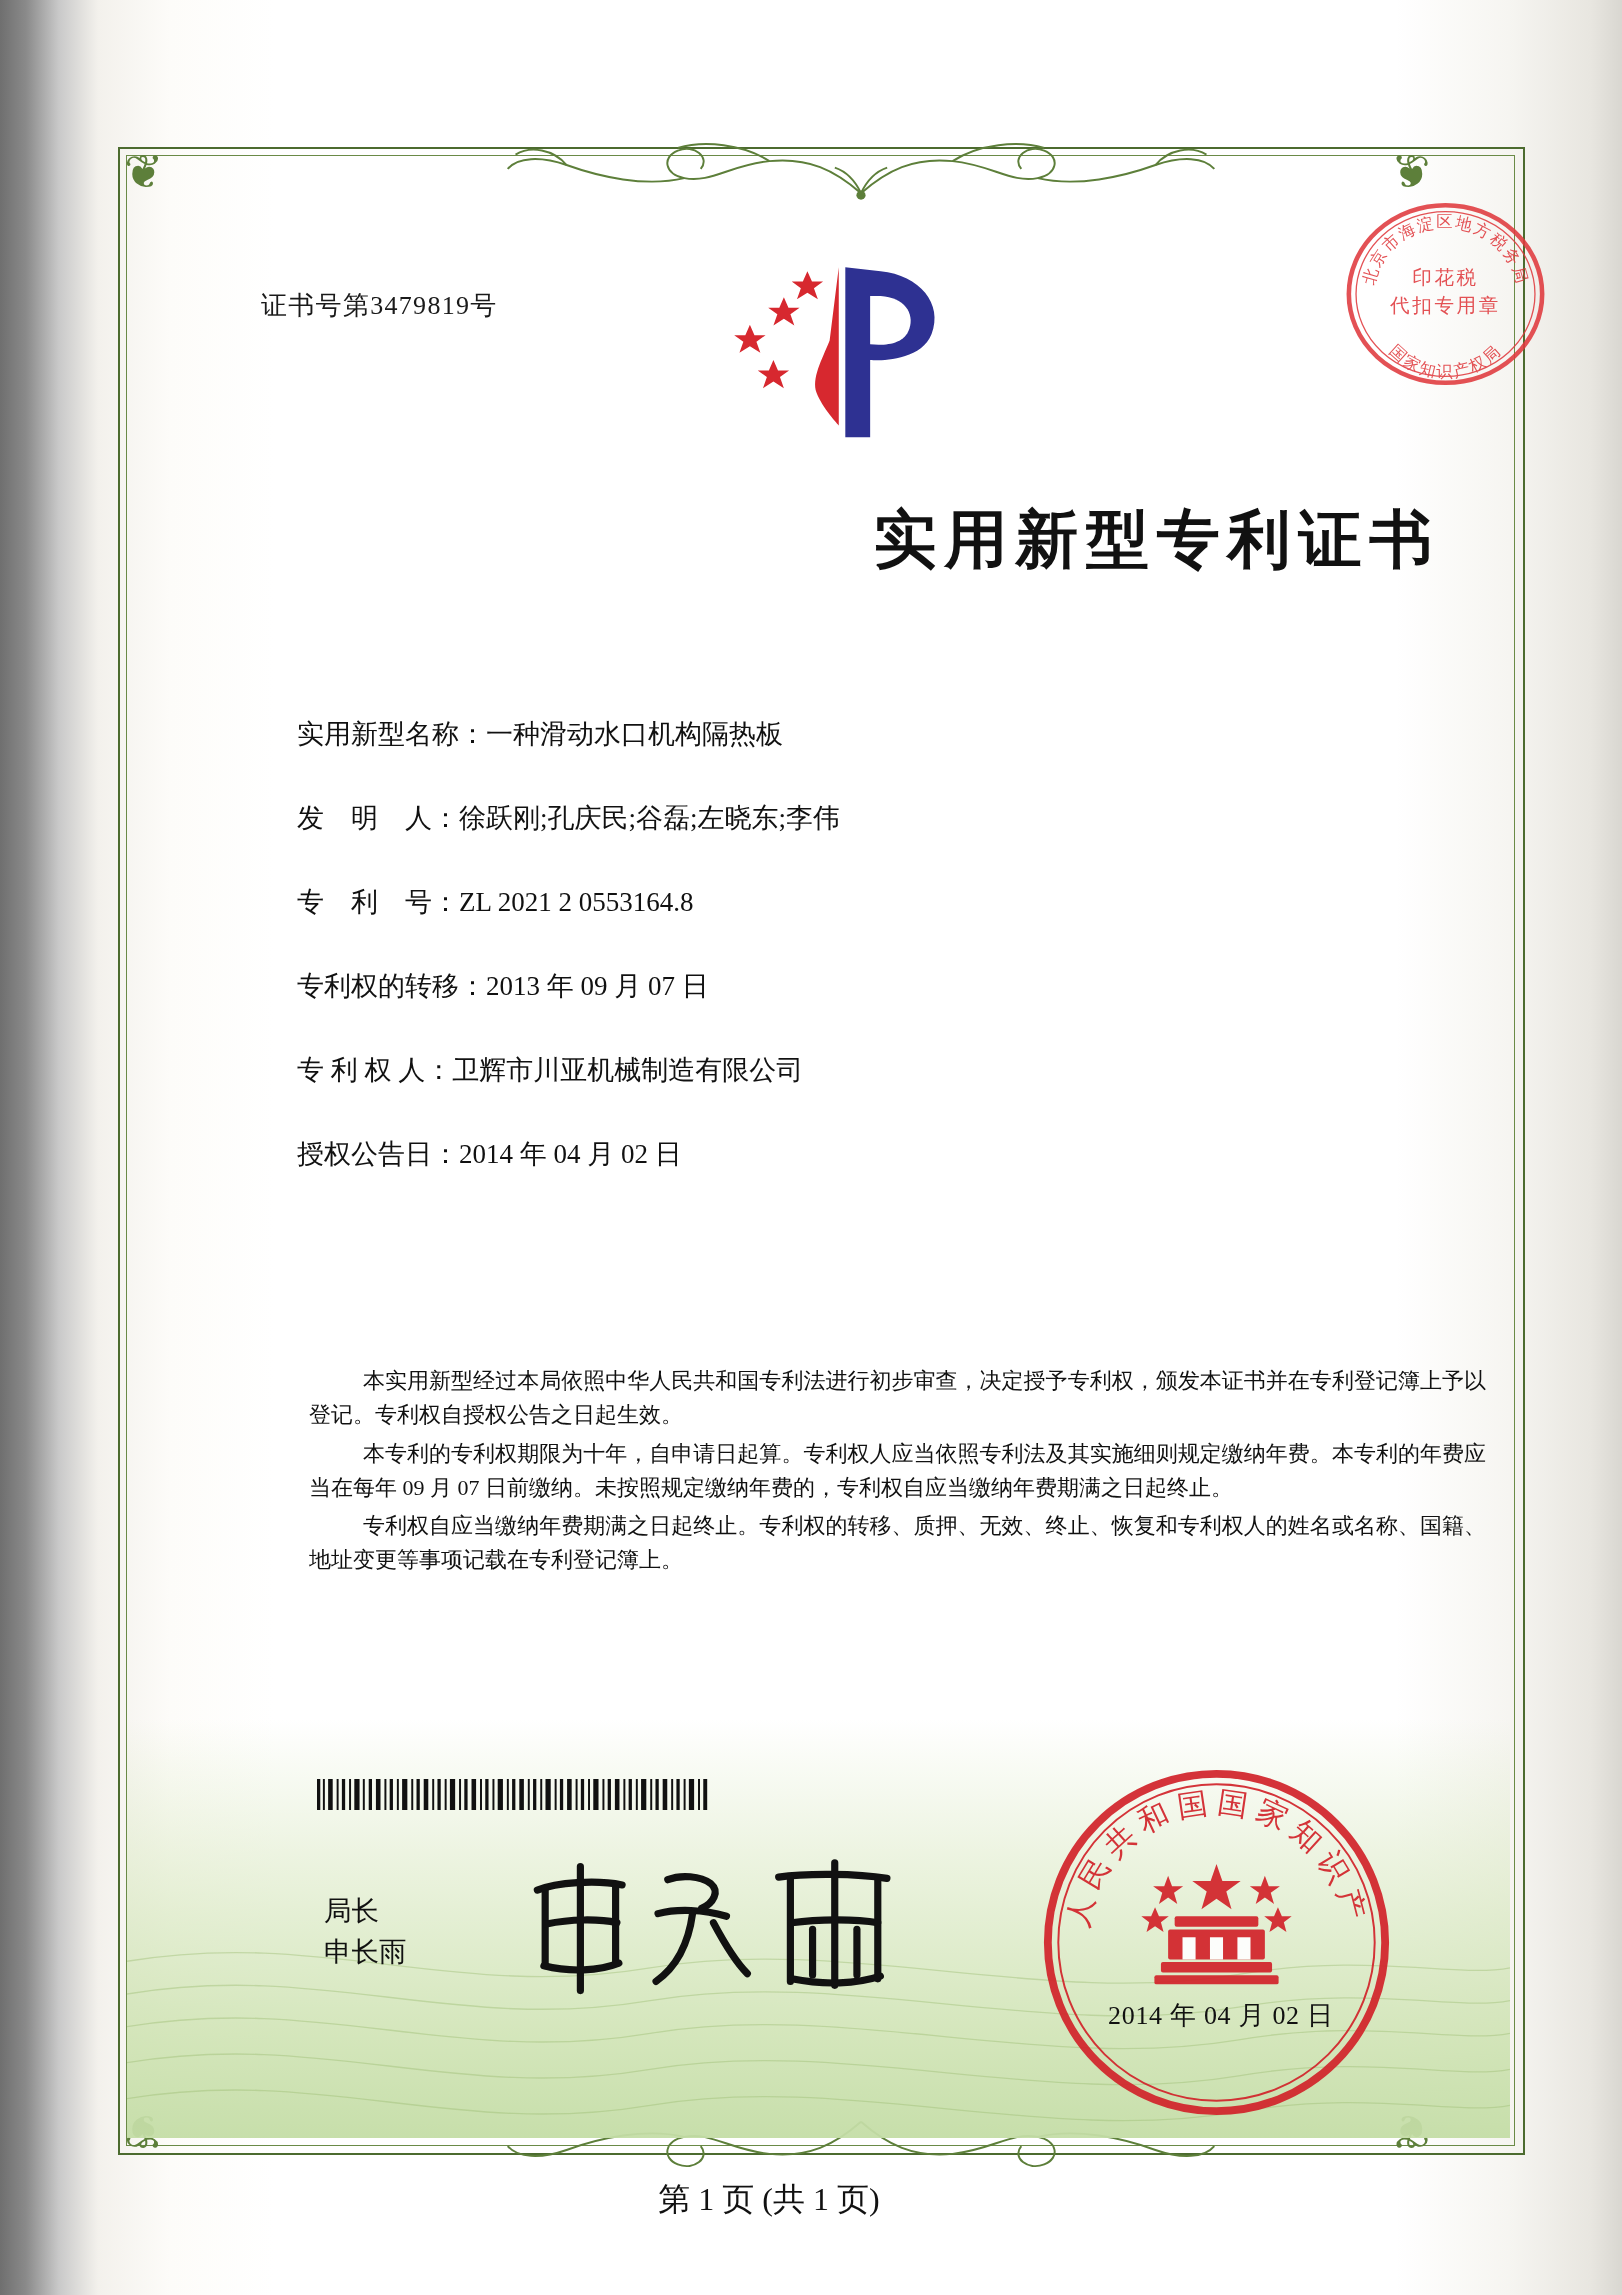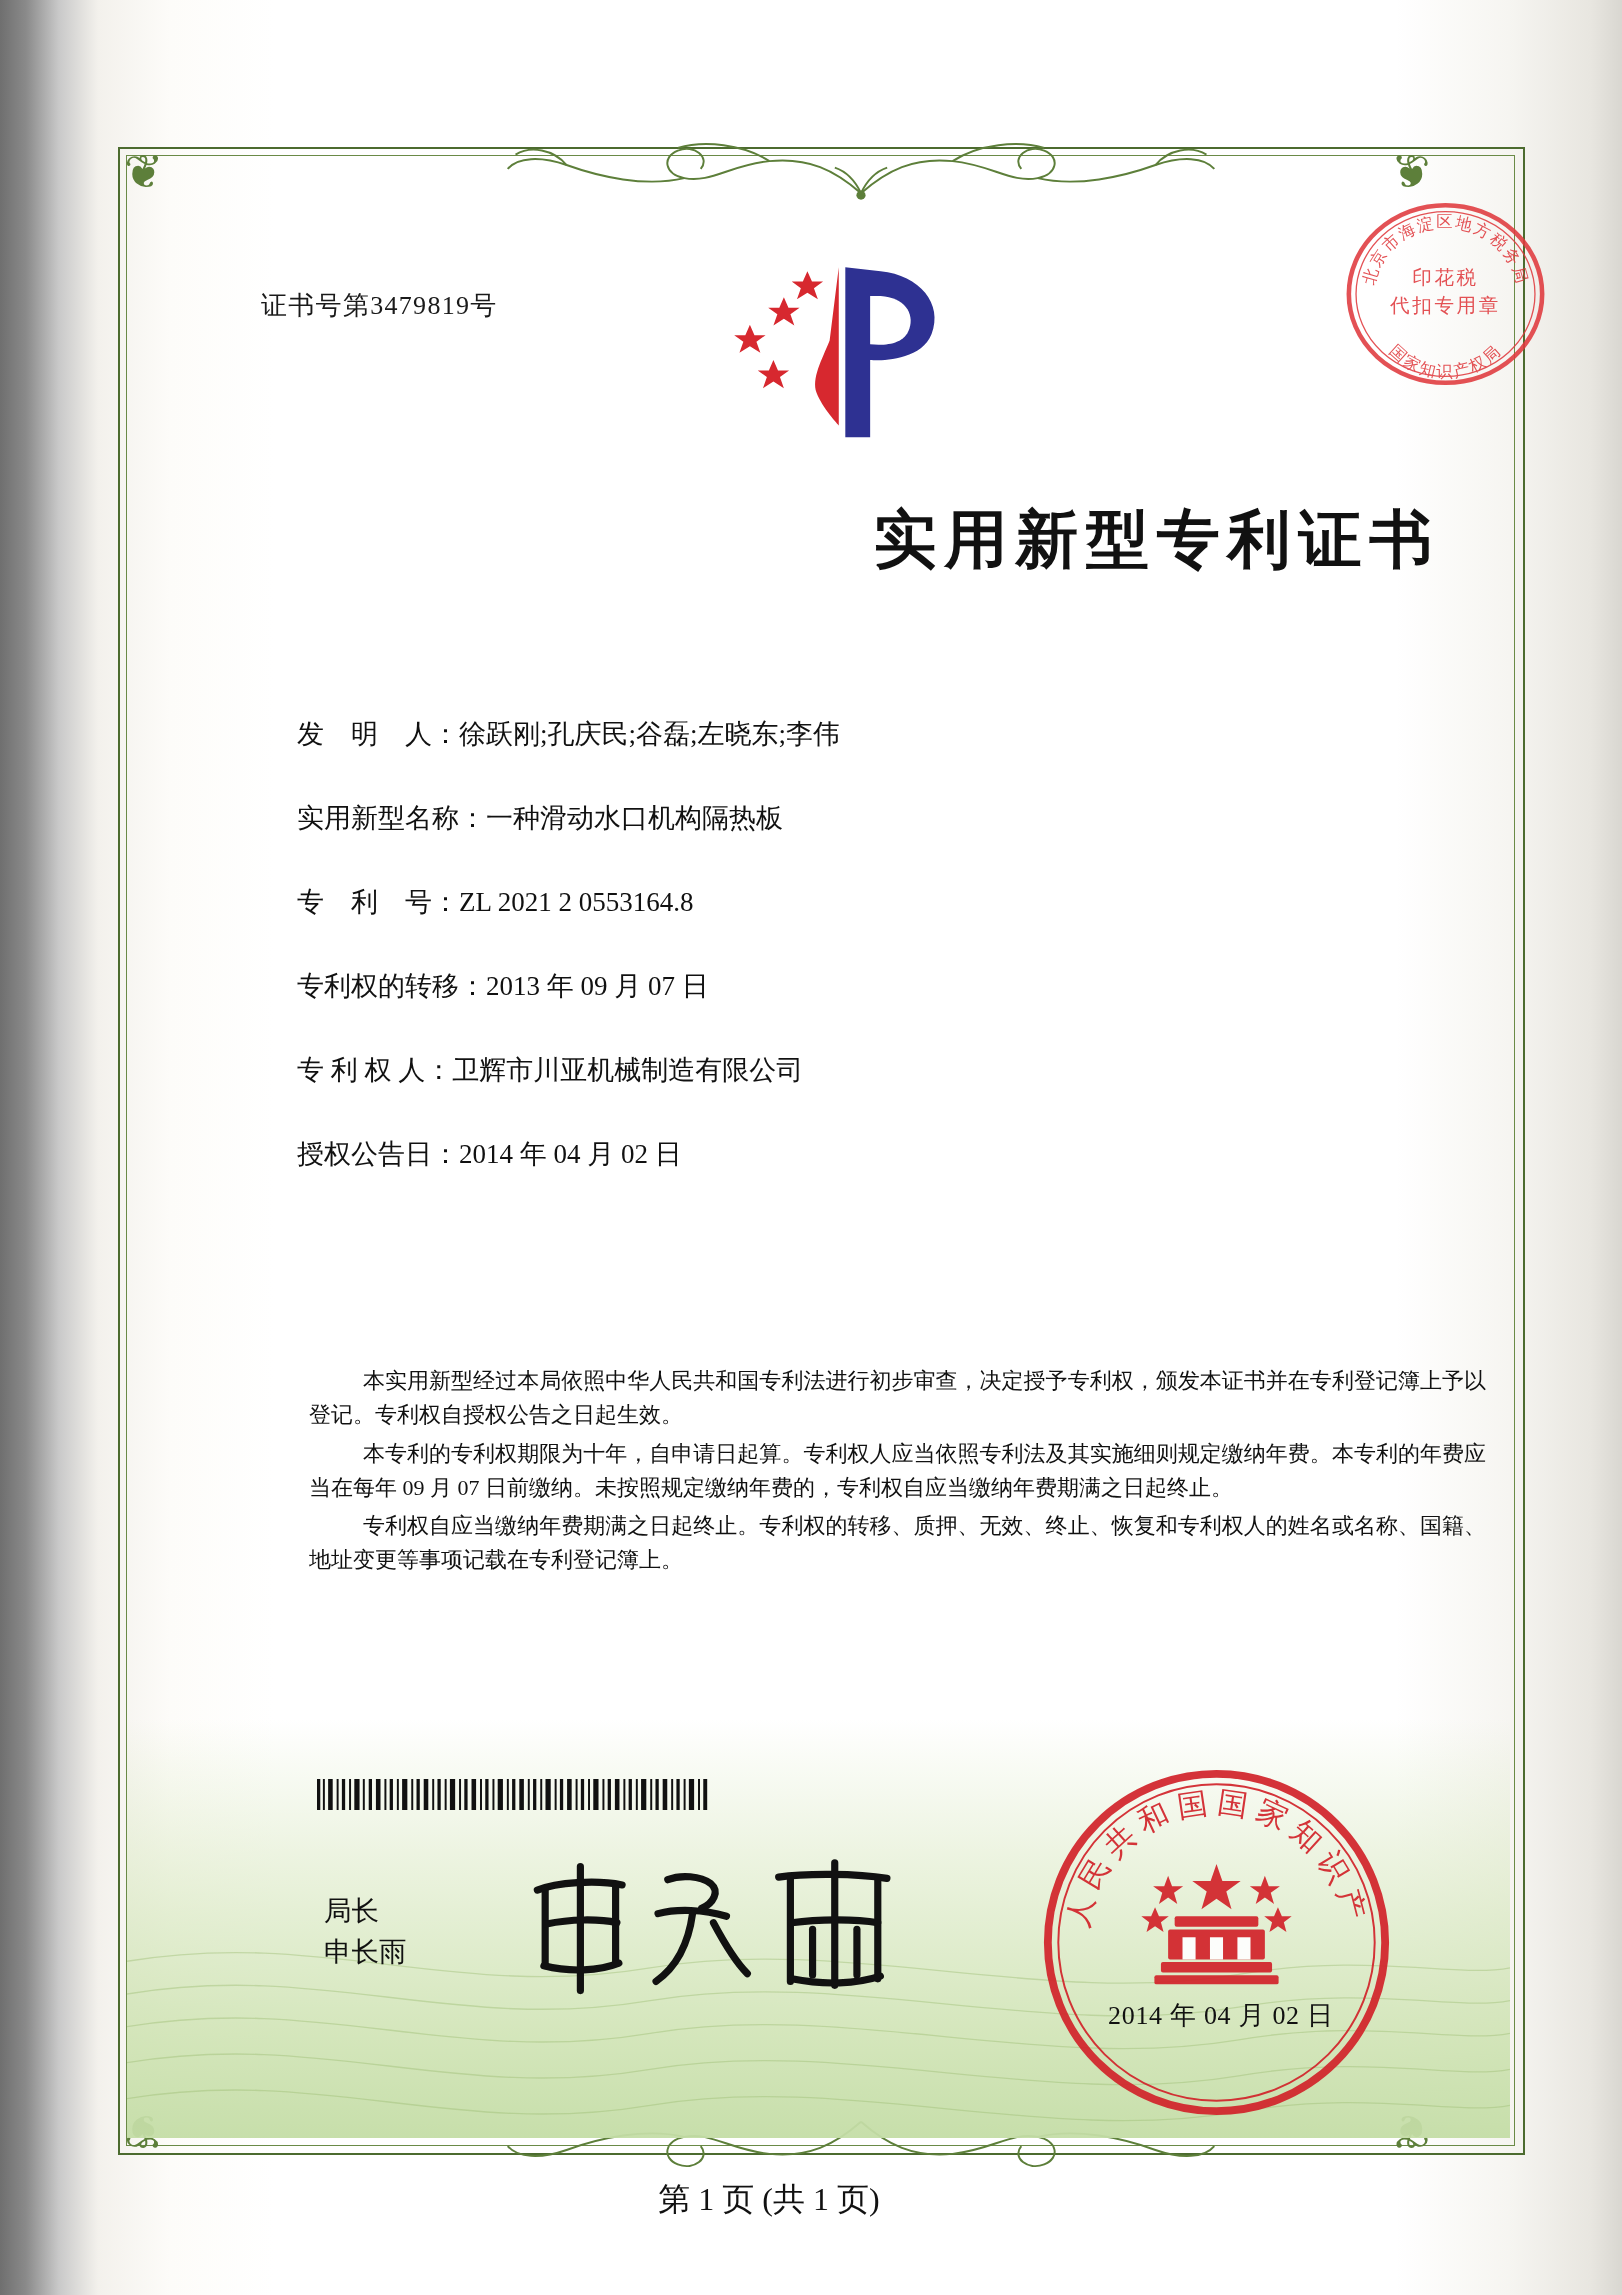--- a/index.html
+++ b/index.html
@@ -299,24 +299,24 @@
       <path d="M176 8 L176 250 C 176 250, 150 222, 142 200 C 134 178, 150 150, 162 120 Z" fill="#d7282f"></path>
 
       <path d="M186 8 L186 268 L224 268 L224 150 C 224 150, 300 156, 318 110 C 336 64, 300 20, 240 14 Z" fill="#2e3192"></path>
       <path d="M224 52 L240 52 C 276 54, 292 78, 284 102 C 276 126, 248 128, 224 126 Z" fill="#ffffff"></path>
     </svg>
 
     <div class="main-title">实用新型专利证书</div>
 
     <div class="fields">
       <div class="field-row">
+        <span class="field-label">实用新型名称：</span><span class="field-value">一种滑动水口机构隔热板</span>
+      </div>
+      <div class="field-row">
         <span class="field-label">发　明　人：</span><span class="field-value">徐跃刚;孔庆民;谷磊;左晓东;李伟</span>
-      </div>
-      <div class="field-row">
-        <span class="field-label">实用新型名称：</span><span class="field-value">一种滑动水口机构隔热板</span>
       </div>
       <div class="field-row">
         <span class="field-label">专　利　号：</span><span class="field-value">ZL 2021 2 0553164.8</span>
       </div>
       <div class="field-row">
         <span class="field-label">专利权的转移：</span><span class="field-value">2013 年 09 月 07 日</span>
       </div>
       <div class="field-row">
         <span class="field-label">专 利 权 人：</span><span class="field-value">卫辉市川亚机械制造有限公司</span>
       </div>

